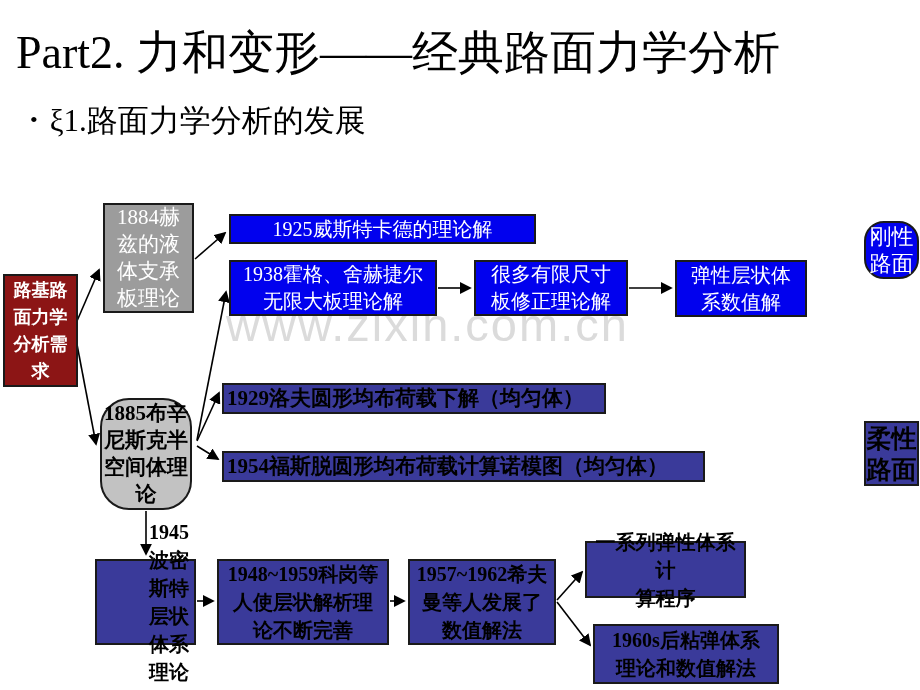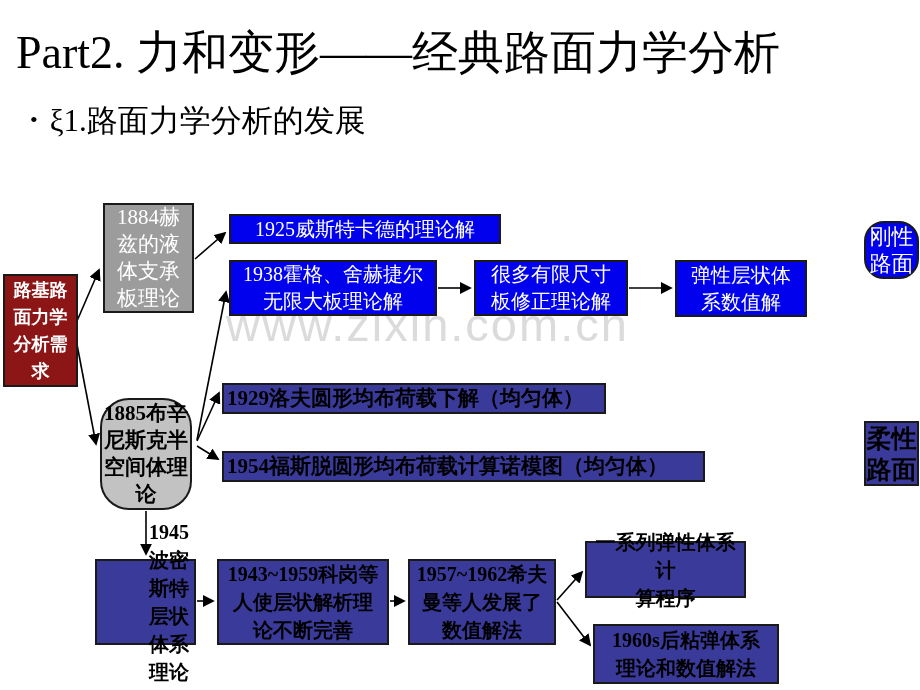--- a/index.html
+++ b/index.html
@@ -39,21 +39,21 @@
   .gray-d{background:var(--gray_dark,#9c9c9c);color:#fff;}
   .gray-l{background:var(--gray_light,#c2c2c2);color:#000;font-weight:bold;border-radius:29px;}
   .red   {background:var(--dark_red,#8c1515);color:#fff;font-weight:bold;}
   .left-align{justify-content:flex-start;text-align:left;padding-left:3px;}
 
   
   .n-need  {left:3px;  top:274px;width:75px; height:113px;font-size:18px;line-height:27px;}
   .n-1884  {left:103px;top:203px;width:91px; height:110px;font-size:21px;line-height:27px;}
   .n-1885  {left:100px;top:398px;width:92px; height:112px;font-size:21px;line-height:27px;}
   .n-1924  {left:228px;top:160px;width:309px;height:29px; font-size:20px;line-height:27px;}
-  .n-1925  {left:229px;top:214px;width:272px;height:30px; font-size:20px;line-height:28px;}
+  .n-1925  {left:229px;top:214px;width:307px;height:30px; font-size:20px;line-height:28px;}
   .n-1938  {left:229px;top:260px;width:208px;height:56px; font-size:20px;line-height:27px;}
   .n-many  {left:474px;top:260px;width:154px;height:56px; font-size:20px;line-height:27px;}
   .n-elnum {left:675px;top:260px;width:132px;height:57px; font-size:20px;line-height:27px;}
   .n-rigid {left:864px;top:221px;width:55px; height:58px; font-size:22px;line-height:27px;border-radius:20px;}
   .n-1929  {left:222px;top:383px;width:384px;height:31px; font-size:21px;line-height:29px;}
   .n-1954  {left:222px;top:451px;width:483px;height:31px; font-size:21px;line-height:29px;}
   .n-flex  {left:864px;top:421px;width:55px; height:65px; font-size:25px;line-height:31px;}
   .n-1945  {left:95px; top:559px;width:101px;height:86px; font-size:20px;line-height:28px;padding-left:47px;}
   .n-1948  {left:217px;top:559px;width:172px;height:86px; font-size:20px;line-height:28px;}
   .n-1957  {left:408px;top:559px;width:148px;height:86px; font-size:20px;line-height:28px;}
@@ -132,21 +132,21 @@
 
   <div class="node navy left-align n-1954">1954福斯脱圆形均布荷载计算诺模图（均匀体）</div>
 
   <div class="node navy n-flex">柔性
 路面</div>
 
   <div class="node navy n-1945">1945波密
 斯特层状
 体系理论</div>
 
-  <div class="node navy n-1948">1943~1959科岗等
+  <div class="node navy n-1948">1948~1959科岗等
 人使层状解析理
 论不断完善</div>
 
   <div class="node navy n-1957">1957~1962希夫
 曼等人发展了
 数值解法</div>
 
   <div class="node navy n-progs">一系列弹性体系计
 算程序</div>
 

